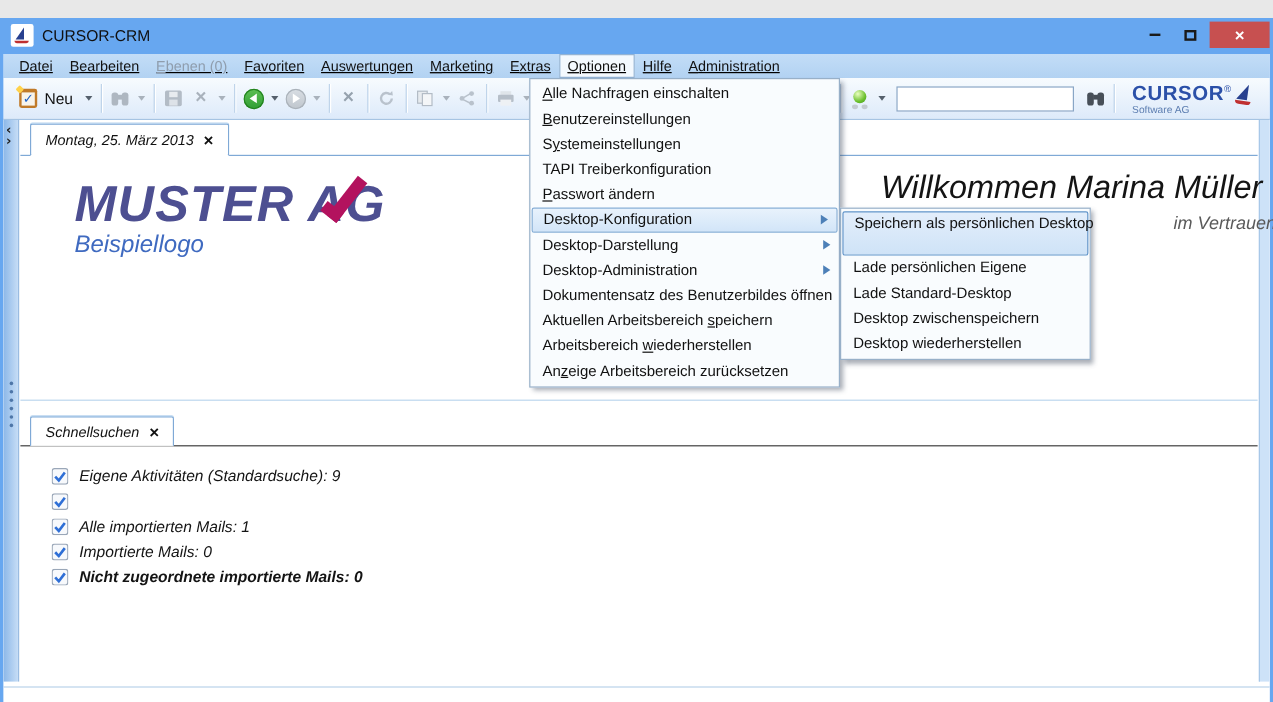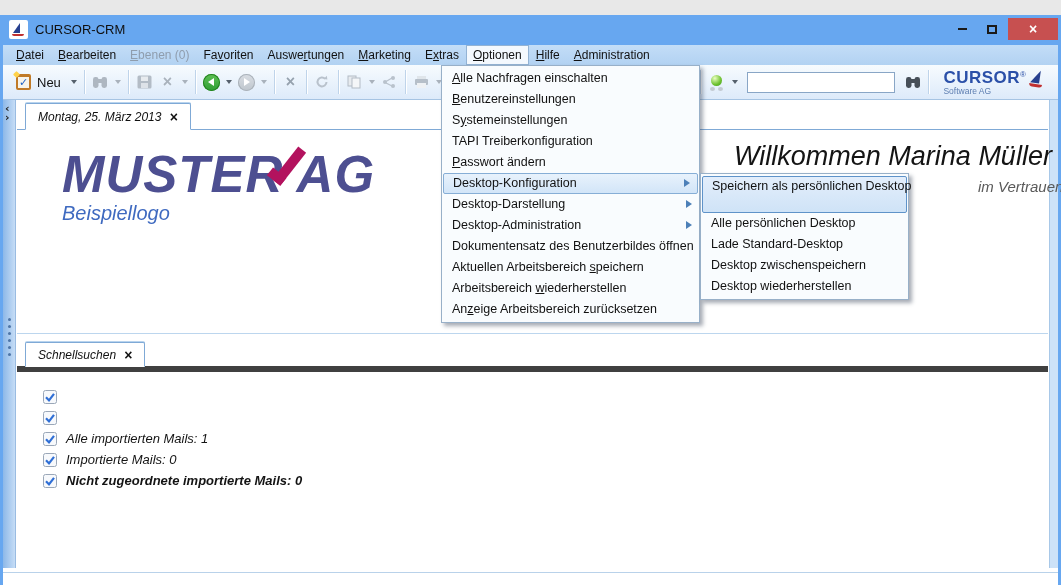--- a/index.html
+++ b/index.html
@@ -20,21 +20,21 @@
   .min-glyph { width:9px; height:2px; background:#1a1a1a; }
   .btn-max { right:56px; width:26px; }
   .max-glyph { width:10px; height:9px; border:2px solid #1a1a1a; background:transparent; }
   .btn-close { right:3px; width:50px; background:#c75050; }
   .close-glyph { color:#fff; font-size:14px; font-weight:bold; line-height:1; }
 
   
   .app { position:absolute; top:30px; left:3px; right:3px; bottom:8px; background:#fff; }
 
   
-  .menubar { position:absolute; top:0; left:0; right:0; height:20px; background:linear-gradient(#c3ddf7,#b2d2f2); display:flex; align-items:stretch; padding-left:6px; font-size:12px; }
+  .menubar { position:absolute; top:0; left:0; right:0; height:20px; background:linear-gradient(#c3ddf7,#b2d2f2); display:flex; align-items:stretch; padding-left:6px; font-size:12px;text-decoration:underline; }
   .mb-item { display:flex; align-items:center; padding:0 7px; color:#111; cursor:default; }
   .mb-item.disabled { color:#8f9dad; }
   .mb-item.active { background:#f4f9fe; box-shadow:inset 0 0 0 1px #93b3d4; }
   .mb-item u { text-decoration:underline; }
 
   
   .toolbar { position:absolute; top:20px; left:0; right:0; height:35px; background:linear-gradient(#f7fbfe,#ddeafa); border-bottom:1px solid #a6c4e3; display:flex; align-items:center; padding:0 6px 0 9px; }
   .tbtn { display:flex; align-items:center; gap:5px; padding:2px 3px; border-radius:2px; }
   .tlabel { font-size:13px; color:#111; padding-right:4px; }
   .caret { width:0; height:0; border-left:3px solid transparent; border-right:3px solid transparent; border-top:4px solid #55606c; margin:0 3px; }
@@ -74,30 +74,30 @@
   .right-strip { position:absolute; right:0; top:0; bottom:4px; width:9px; background:#cde2f8; border-left:1px solid #a8c8e8; }
   .panels { position:absolute; left:14px; right:10px; top:0; bottom:4px;font-style:italic; }
 
   .top-panel { position:absolute; left:0; right:0; top:0; height:232px; background:#fff; }
   .tabbar1 { position:absolute; left:0; right:0; top:0; height:30px; border-bottom:1px solid #7fa9d6; }
   .tab { position:absolute; bottom:-1px; left:8px; height:27px; background:#fff; border:1px solid #7fa9d6; border-bottom:1px solid #fff; border-radius:2px 2px 0 0; display:flex; align-items:center; gap:8px; padding:0 12px; font-size:12px; color:#111; box-shadow:0 -1px 0 #b9d4ee; }
   .tab-close { font-weight:bold; font-size:14px; color:#111; line-height:1; cursor:default; }
   .content1 { position:absolute; left:0; right:0; top:31px; bottom:0; }
 
   .muster-logo { position:absolute; left:45px; top:18px; }
-  .muster-title { font-size:51px; font-weight:800; letter-spacing:1px; color:#4d4f91; line-height:1; }
+  .muster-title { font-size:42px; font-weight:800; letter-spacing:1px; color:#4d4f91; line-height:1; }
   .muster-sub { font-size:20px; color:#3f6ac0; margin-top:2px; }
   .muster-check { position:absolute; left:216px; top:-6px; width:17px; height:42px; border-right:10px solid #b3125e; border-bottom:10px solid #b3125e; transform:rotate(38deg); }
 
   .welcome-heading { position:absolute; left:698px; top:10px; width:356px; text-align:center; font-size:27px; color:#141414; }
   .welcome-quote { position:absolute; left:961px; top:47px; font-size:15px; color:#5a5a5a; white-space:nowrap; }
 
   .splitter { position:absolute; left:0; right:0; top:233px; height:12px; border-top:1px solid #bcd6ee; background:#fff; }
   .bottom-panel { position:absolute; left:0; right:0; top:245px; bottom:0; background:#fff; }
-  .tabbar2 { position:absolute; left:0; right:0; top:0; height:27px; border-bottom:6px solid #404040; }
+  .tabbar2 { position:absolute; left:0; right:0; top:0; height:27px; border-bottom:1px solid #404040; }
   .tab2 { height:25px; }
   .qs-list { position:absolute; left:0; right:0; top:28px; bottom:0; padding:13px 0 0 26px; }
   .qs-item { display:flex; align-items:center; gap:9px; height:21px; font-size:13px; color:#141414; }
   .qs-item.bold .qs-label { font-weight:bold; }
 
   
   .statusbar { position:absolute; left:0; right:0; bottom:0; height:20px; background:#fff; border-top:1px solid #b9d2ea; }
 
   
   .popup { position:absolute; background:#f9fcfe; border:1px solid #98b0c8; box-shadow:3px 3px 4px rgba(60,70,90,0.45); padding:2px 0; z-index:40; }
@@ -342,20 +342,21 @@
               <span>Schnellsuchen</span>
               <span class="tab-close">×</span>
             </div>
           </div>
           <div class="qs-list">
             <div class="qs-item">
                 <svg class="qs-check" width="14" height="14">
                   <rect x="0.5" y="0.5" width="13" height="13" rx="2" fill="#f7f9fc" stroke="#9aa7b8"></rect>
                   <path d="M3 7.2l3 3.2 5-6.6" fill="none" stroke="#2f6fd6" stroke-width="2.2"></path>
                 </svg>
+                <span class="qs-label">Eigene Aktivitäten (Standardsuche): 9</span>
               </div>
               <div class="qs-item">
                 <svg class="qs-check" width="14" height="14">
                   <rect x="0.5" y="0.5" width="13" height="13" rx="2" fill="#f7f9fc" stroke="#9aa7b8"></rect>
                   <path d="M3 7.2l3 3.2 5-6.6" fill="none" stroke="#2f6fd6" stroke-width="2.2"></path>
                 </svg>
               </div>
               <div class="qs-item">
                 <svg class="qs-check" width="14" height="14">
                   <rect x="0.5" y="0.5" width="13" height="13" rx="2" fill="#f7f9fc" stroke="#9aa7b8"></rect>
@@ -434,21 +435,21 @@
         <span>An<u>z</u>eige Arbeitsbereich zurücksetzen</span>
         
       </div>
   </div>
 
   <div class="popup desktop-submenu">
     <div class="menu-item highlighted">
         <span>Speichern als persönlichen Desktop</span>
       </div>
       <div class="menu-item">
-        <span>Alle persönlichen Desktop</span>
+        <span>Lade persönlichen Eigene</span>
       </div>
       <div class="menu-item">
         <span>Lade Standard-Desktop</span>
       </div>
       <div class="menu-item">
         <span>Desktop zwischenspeichern</span>
       </div>
       <div class="menu-item">
         <span>Desktop wiederherstellen</span>
       </div>

